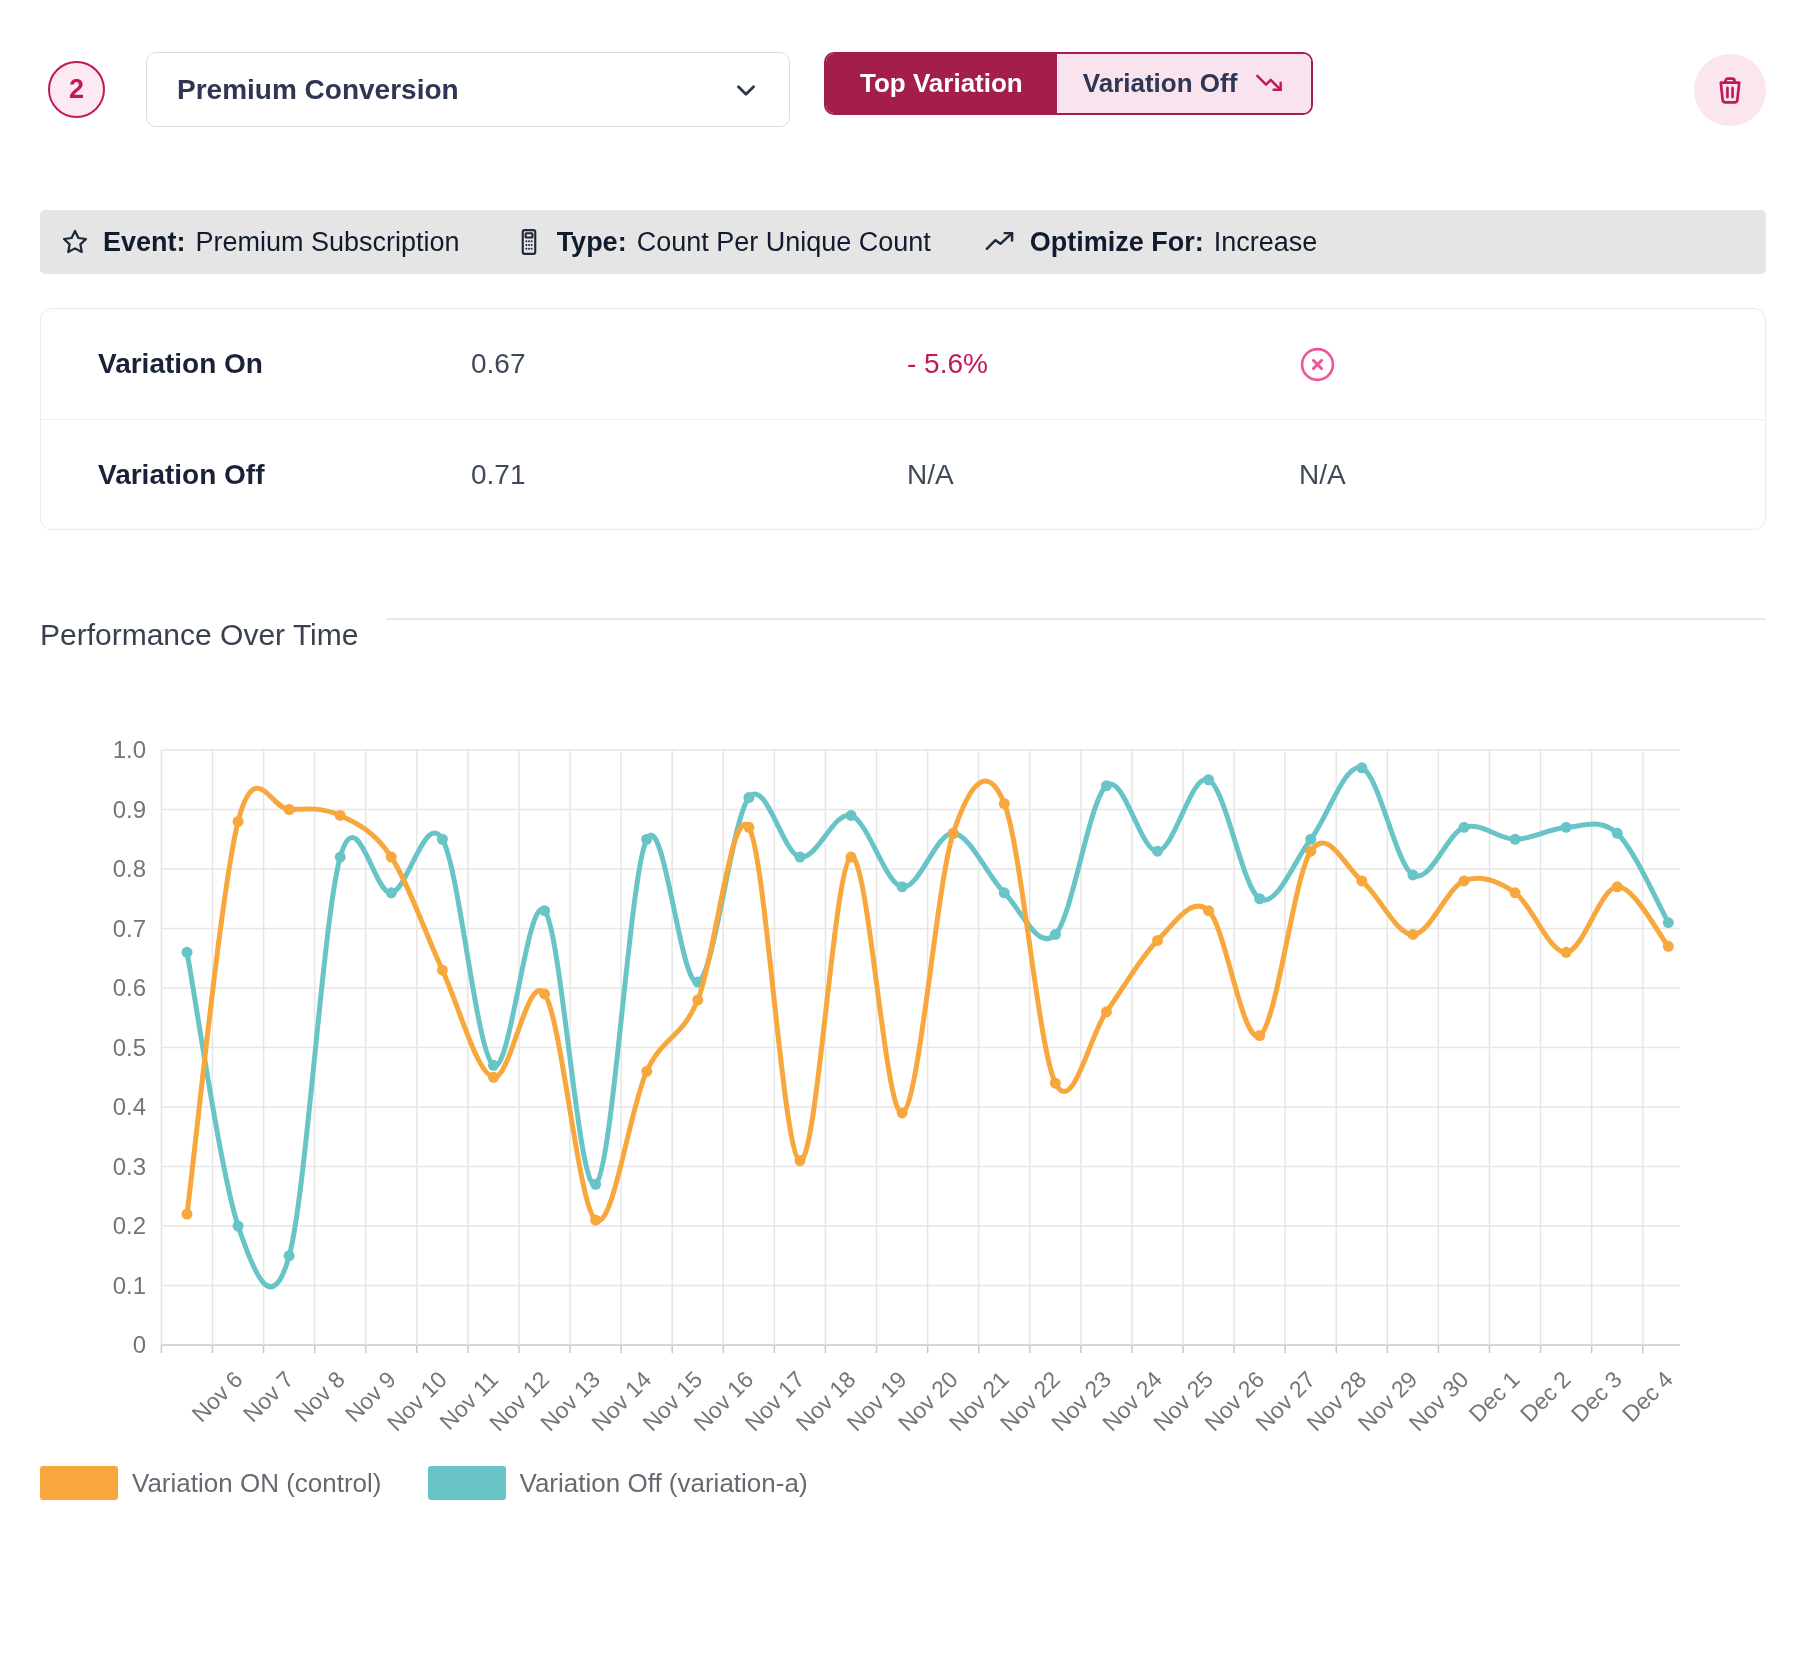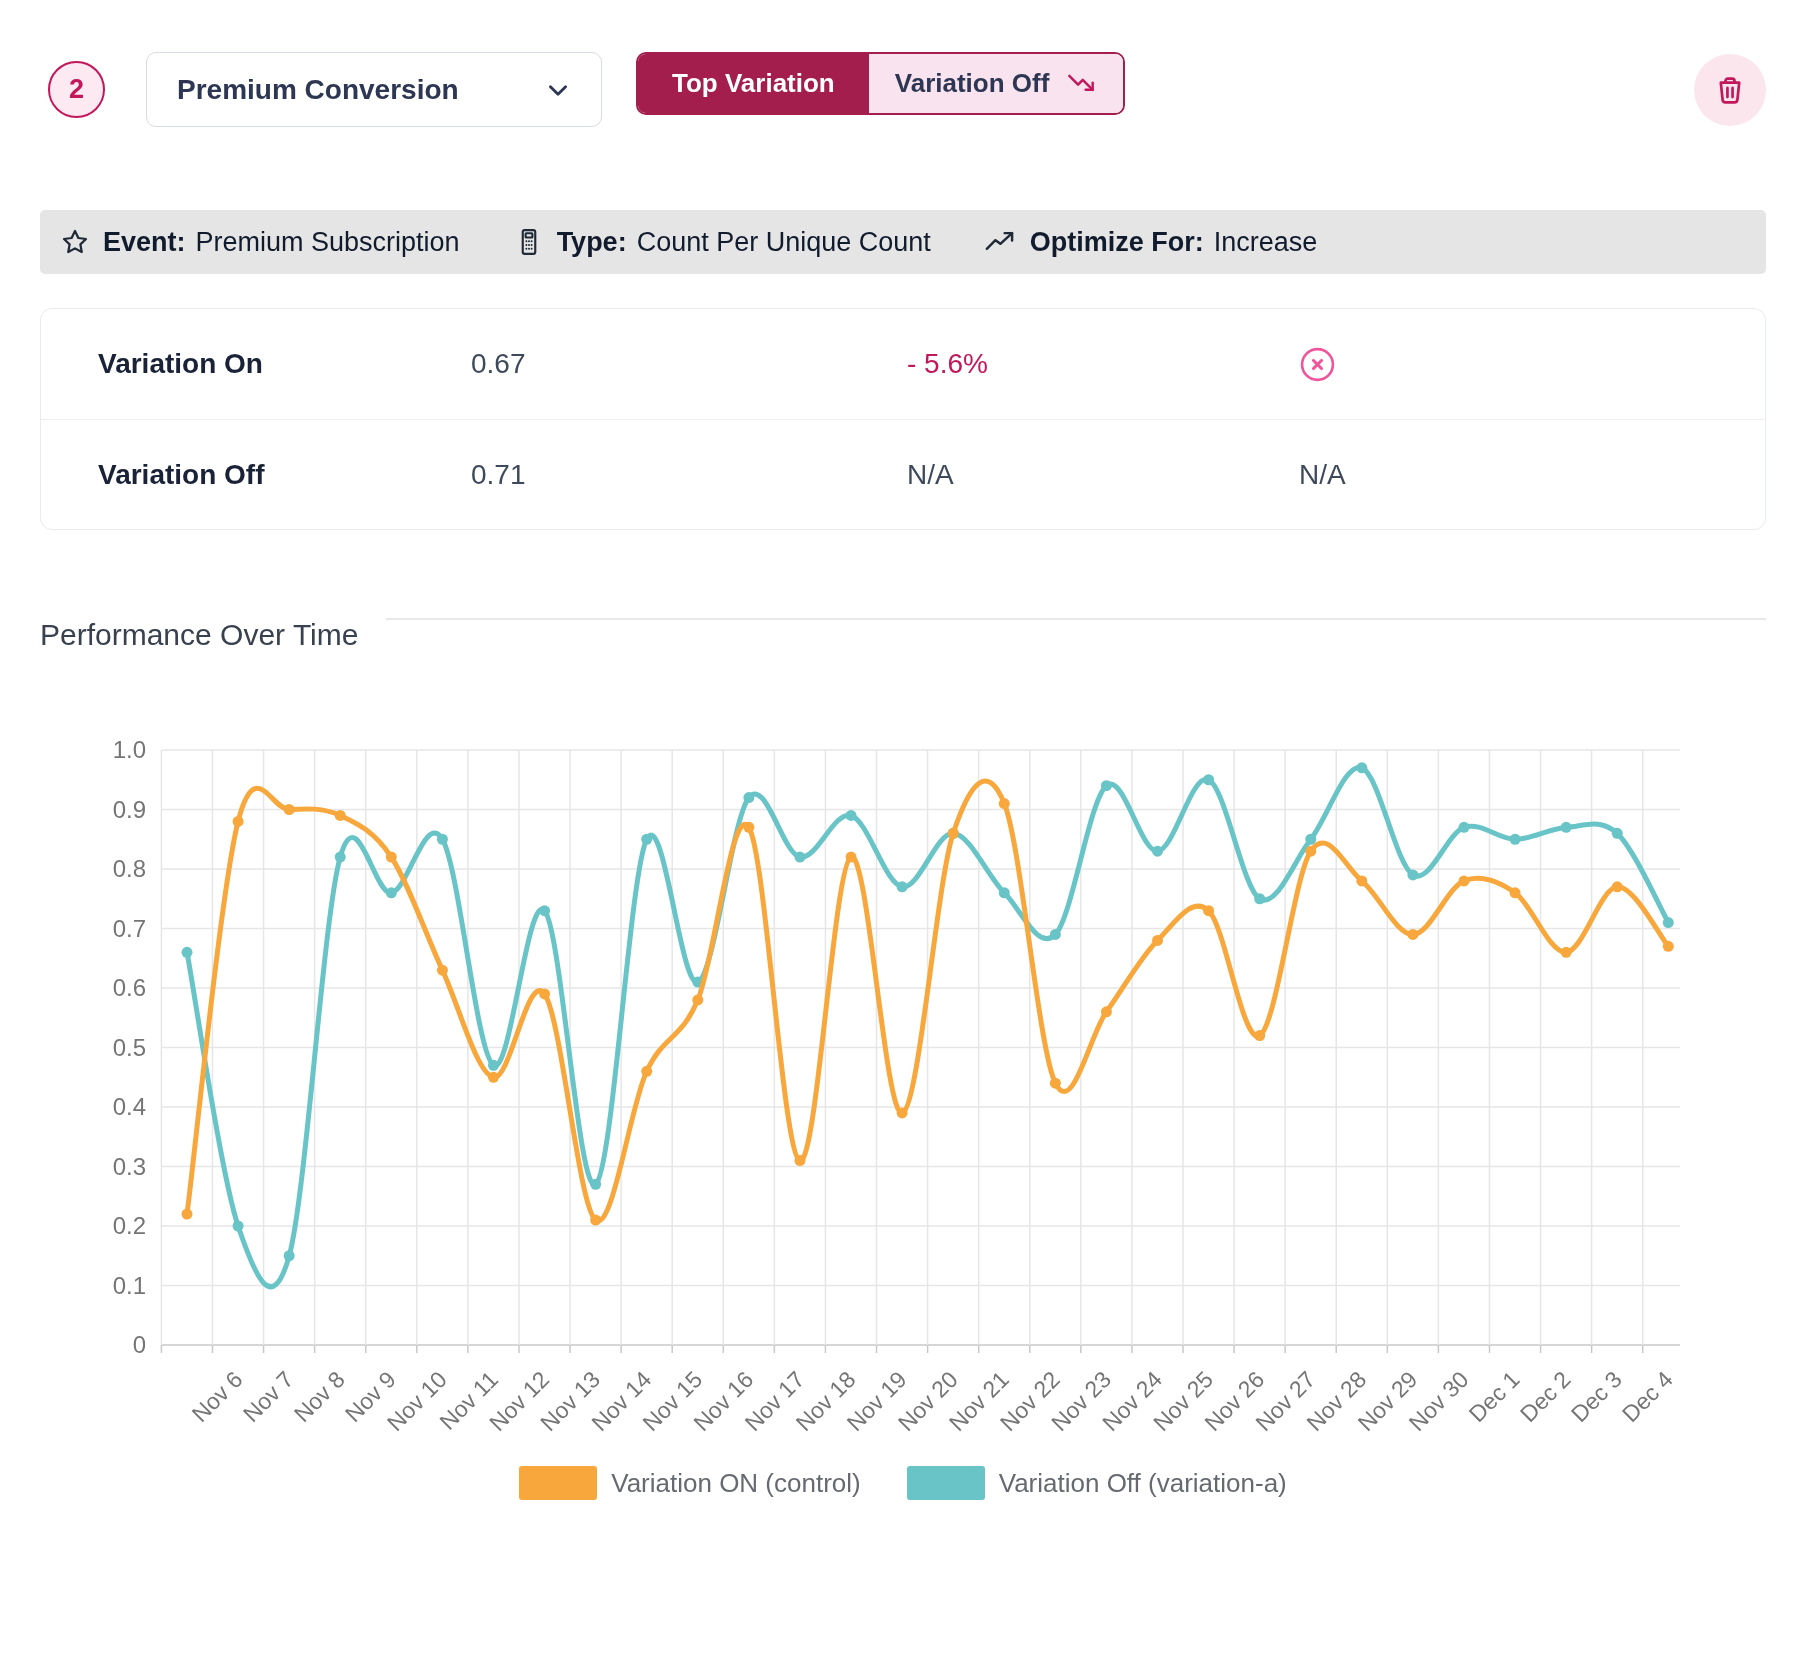--- a/index.html
+++ b/index.html
@@ -3,21 +3,21 @@
 <meta charset="utf-8">
 <style>
   * { margin:0; padding:0; box-sizing:border-box; }
   body { background:#ffffff; font-family:"Liberation Sans","DejaVu Sans",sans-serif; color:#1A2238; }
   .page { width:1806px; height:1656px; background:#fff; overflow:hidden; }
 
   
   .toolbar { display:flex; align-items:flex-start; padding:52px 40px 0 48px; height:127px; }
   .step-badge { width:57px; height:57px; border-radius:50%; border:2.5px solid #C2185B; background:#FCE9F2;
     color:#C2185B; font-size:27px; font-weight:600; display:flex; align-items:center; justify-content:center; margin-top:9px; }
-  .metric-select { margin-left:41px; width:456px; height:75px; background:#fff; border:1.5px solid #D8DCE3; border-radius:10px;
+  .metric-select { margin-left:41px; width:644px; height:75px; background:#fff; border:1.5px solid #D8DCE3; border-radius:10px;
     display:flex; align-items:center; padding:0 30px; cursor:pointer; }
   .metric-select .label { font-size:28px; font-weight:600; color:#2D3652; }
   .metric-select .chev { margin-left:auto; width:26px; height:26px; }
   .toggle { margin-left:34px; height:63px; border:2px solid #A31E4D; border-radius:10px; overflow:hidden; display:flex; }
   .toggle .seg { display:flex; align-items:center; justify-content:center; font-size:26px; font-weight:600; cursor:pointer; }
   .toggle .seg.left { background:#A31E4D; color:#ffffff; padding:0 34px; }
   .toggle .seg.right { background:#F8E3EE; color:#2D3652; padding:0 26px; gap:16px; }
   .trash-btn { margin-left:auto; width:72px; height:72px; border-radius:50%; background:#FBE6EE; display:flex;
     align-items:center; justify-content:center; cursor:pointer; margin-top:2px; }
 
@@ -39,21 +39,21 @@
   .t-body .neg { color:#C2185B; }
 
   
   .section-head { margin:88px 40px 0 40px; display:flex; }
   .section-head .title { font-size:30px; font-weight:500; color:#39414F; white-space:nowrap; }
   .section-head .rule { flex:1; height:1.5px; background:#E8E8EA; margin-left:28px; }
 
   
   .chart-wrap { margin:30px 40px 0 40px; }
   .chart-wrap svg text { font-family:"Liberation Sans","DejaVu Sans",sans-serif; }
-  .legend { display:flex; justify-content:center; align-items:center; gap:46px; margin-top:14px; }
+  .legend { display:flex; align-items:center; gap:46px; margin-top:14px; }
   .legend .item { display:flex; align-items:center; gap:14px; cursor:pointer; }
   .legend .swatch { width:78px; height:34px; border-radius:3px; }
   .legend .lbl { font-size:26px; color:#666a70; }
 
   .icon-svg { display:block; }
 </style>
 </head>
 <body>
 
 <div class="page">

